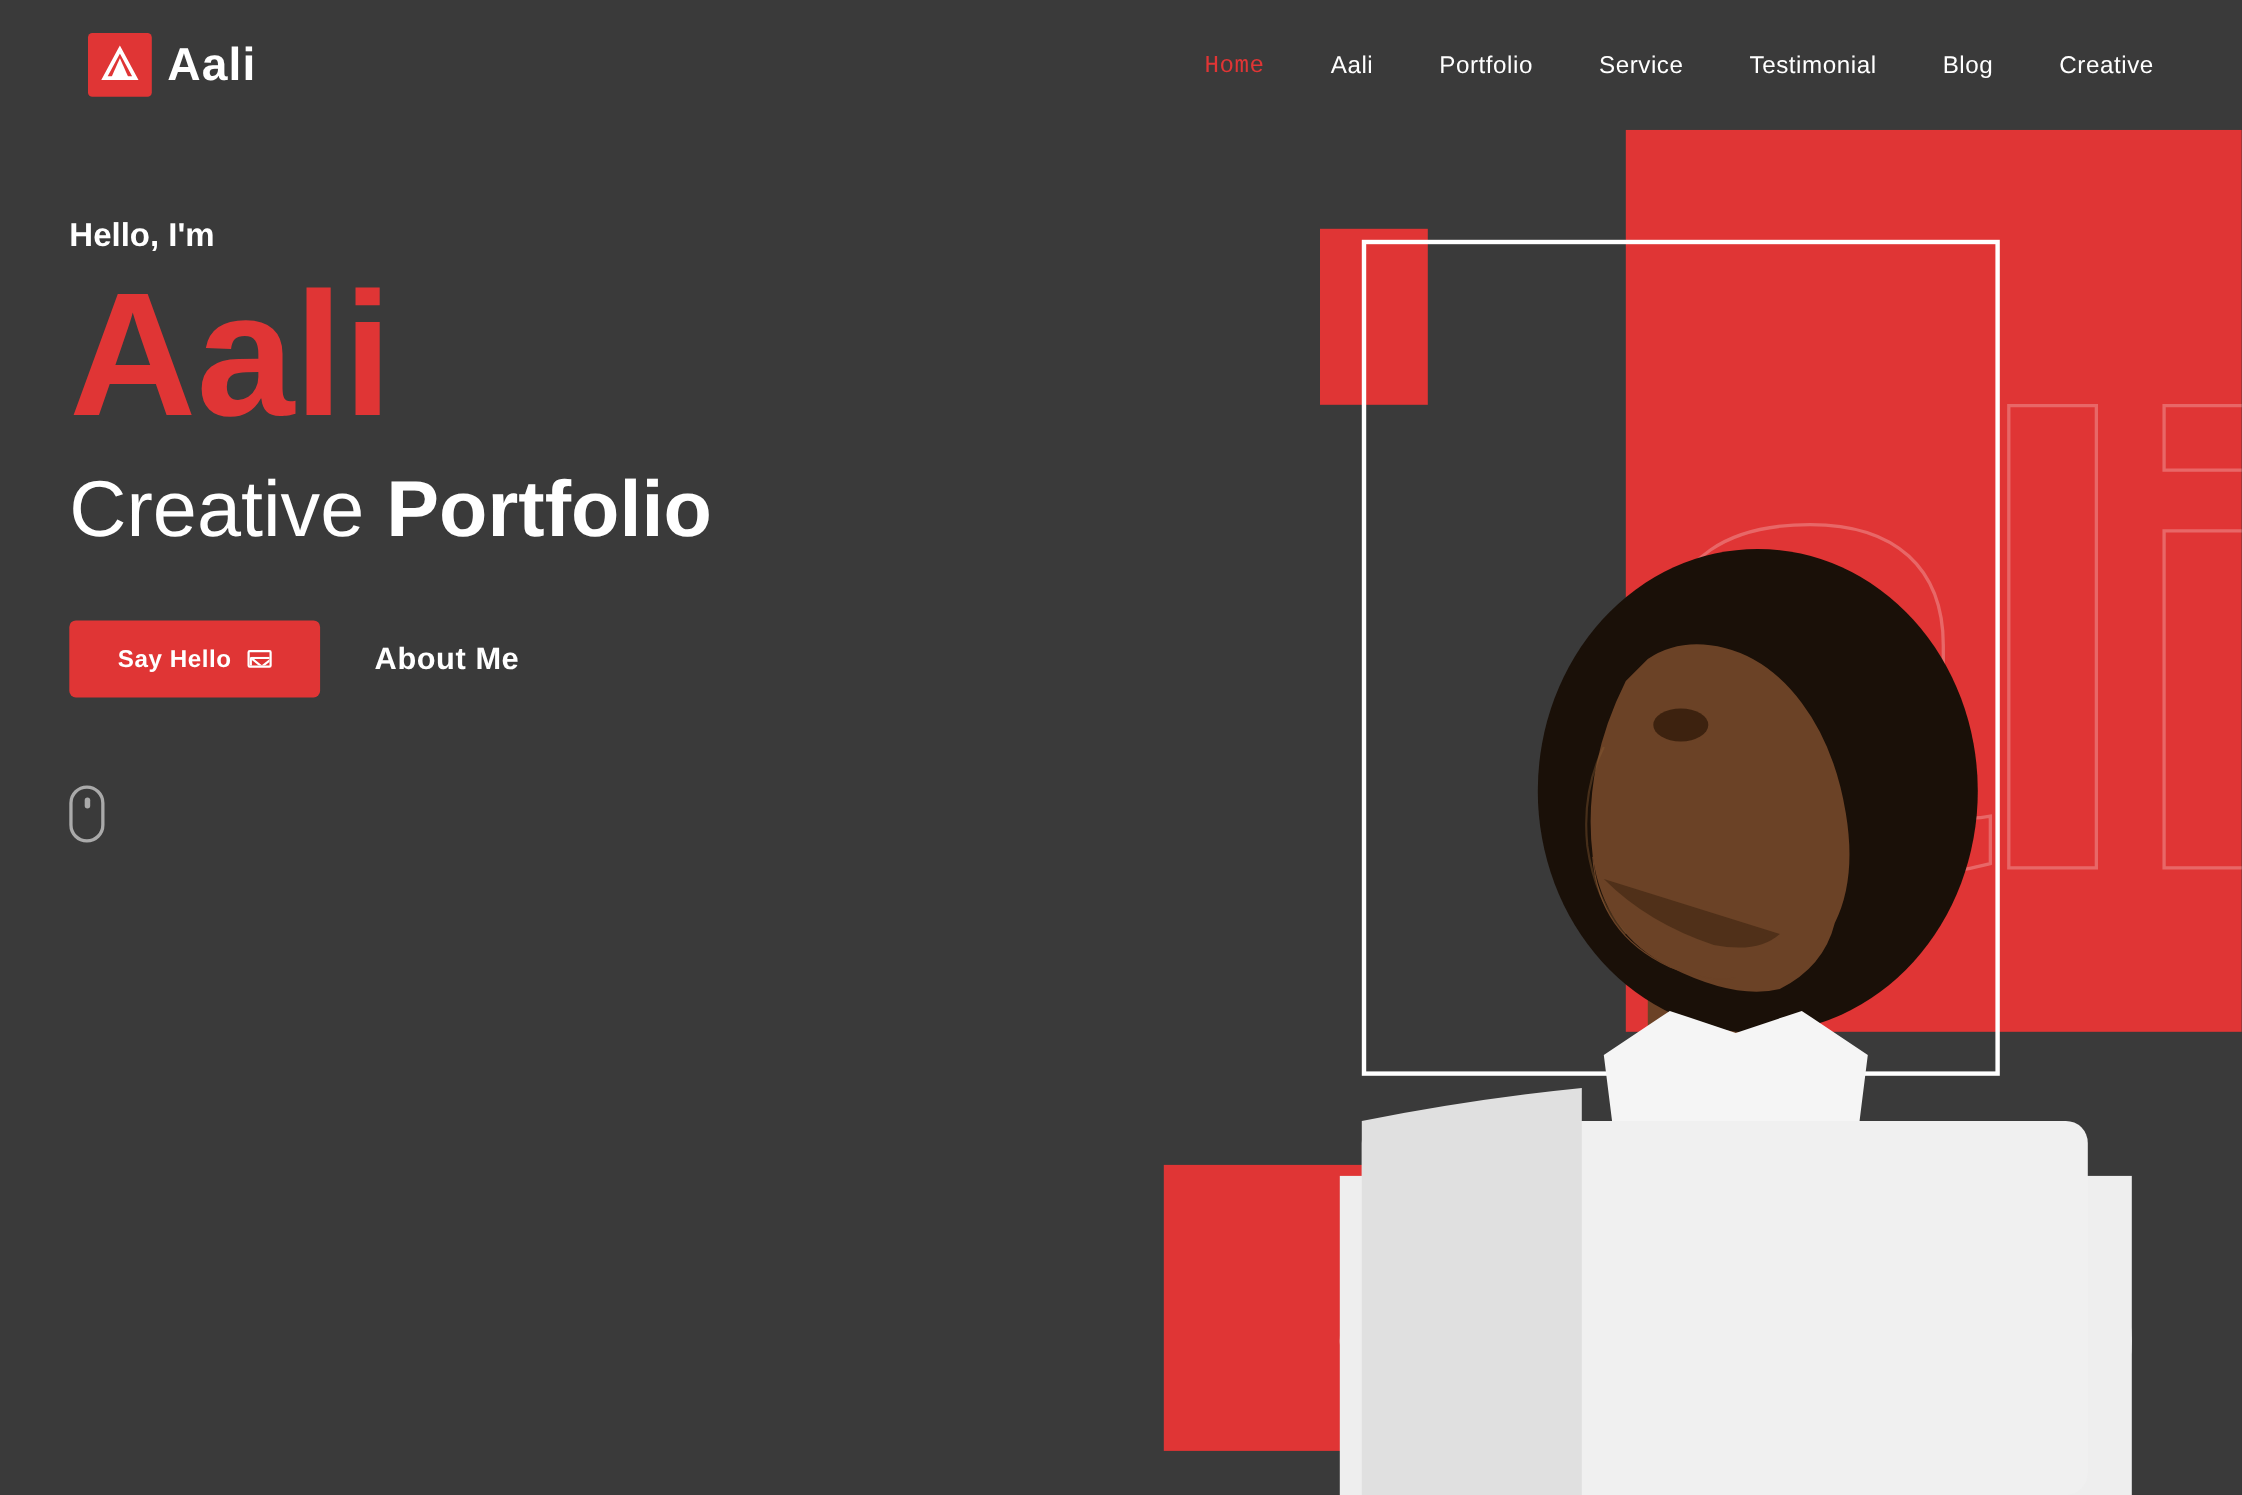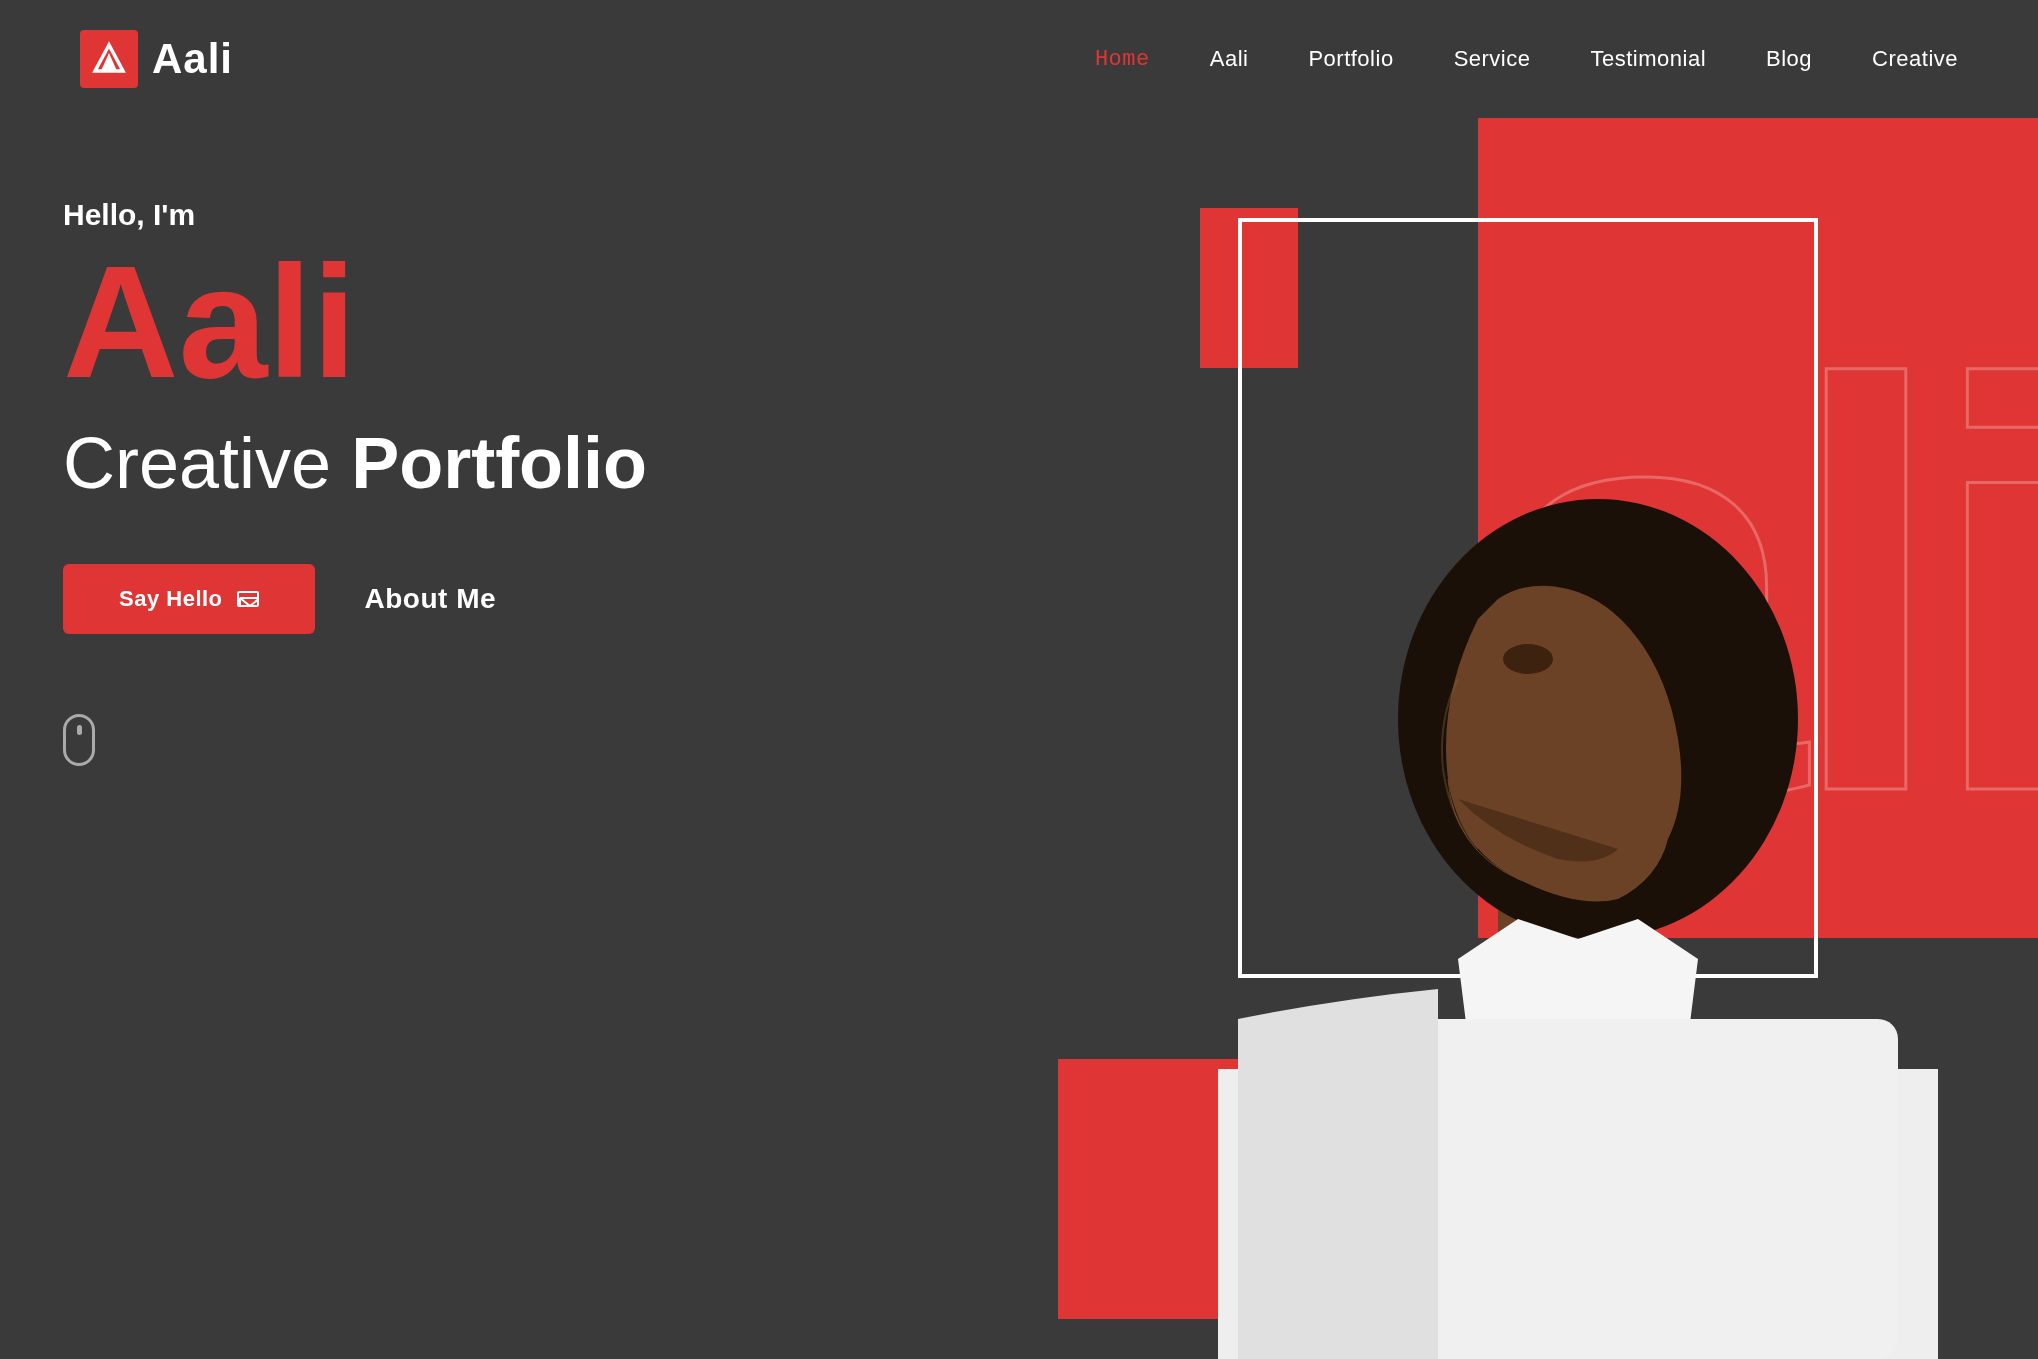--- a/index.html
+++ b/index.html
@@ -121,21 +121,21 @@
       align-items: center;
       gap: 50px;
       margin-bottom: 80px;
     }
 
     .btn-say-hello {
       background-color: #e03535;
       color: #ffffff;
       border: none;
       border-radius: 6px;
-      padding: 22px 56px;
+      padding: 22px 44px;
       font-size: 22px;
       font-weight: 700;
       cursor: pointer;
       display: flex;
       align-items: center;
       gap: 14px;
       letter-spacing: 0.5px;
     }
 
     .btn-about-me {

